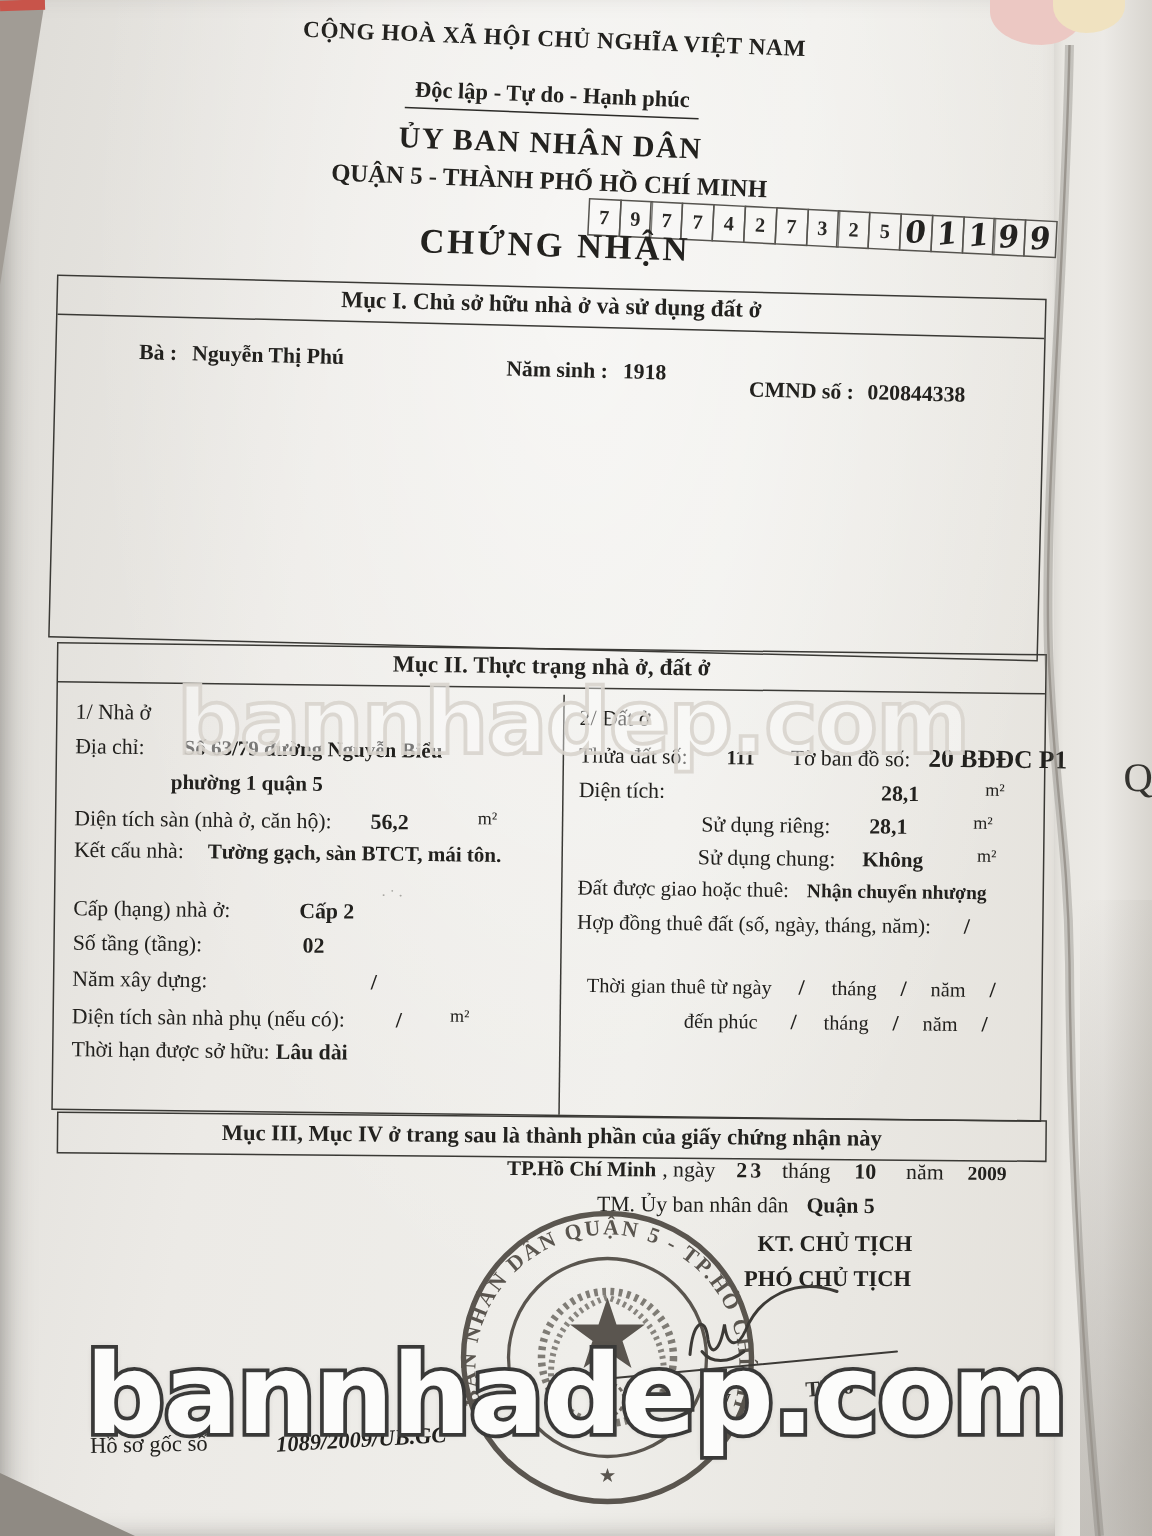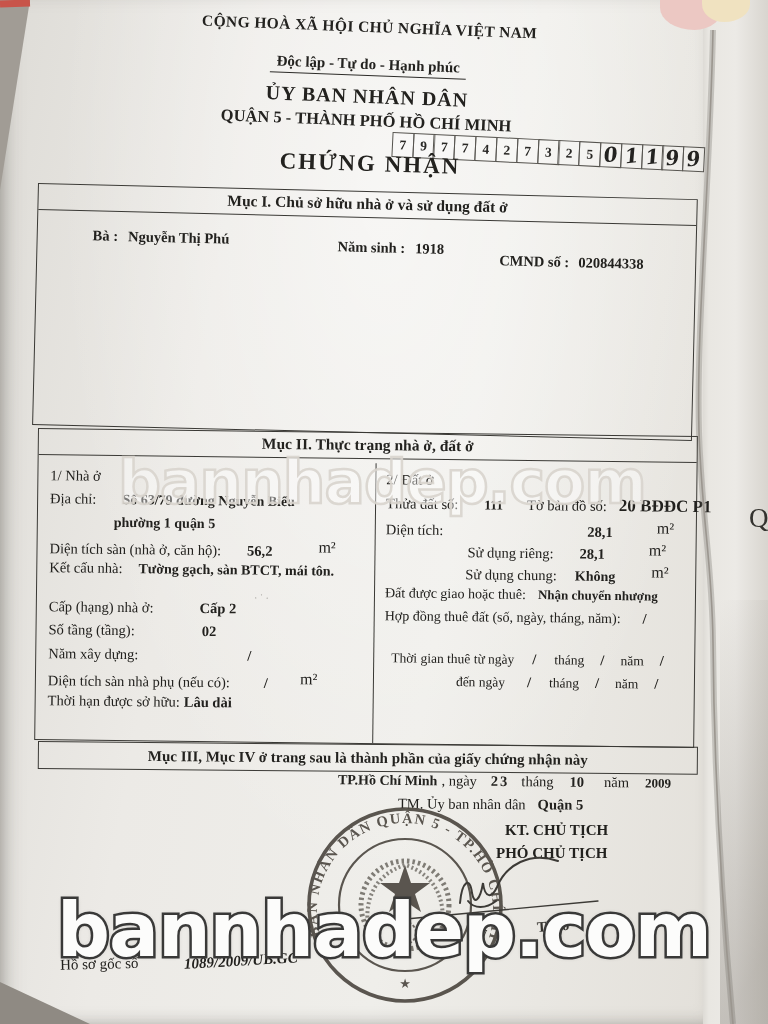--- a/index.html
+++ b/index.html
@@ -36,21 +36,21 @@
   .blob-cream{position:absolute;left:702px;top:-4px;width:48px;height:26px;background:#f0e2c0;
     border-radius:0 0 70% 60%/0 0 90% 90%;}
   
   .lbl{font-size:14.5px;color:#22211e;white-space:nowrap;}
   .b{font-weight:bold;}
   .line{position:absolute;white-space:nowrap;}
   .box{position:absolute;border:1.6px solid #3a3935;}
   .boxhead{width:100%;text-align:center;font-weight:bold;font-size:15.5px;
     border-bottom:1.6px solid #3a3935;padding:3px 0 4px 0;box-sizing:border-box;}
   .colsep{position:absolute;left:337px;top:30px;bottom:0;border-left:1.6px solid #3a3935;}
-  .unit{font-size:16px;vertical-align:4px;}
+  .unit{font-size:12px;vertical-align:4px;}
   
   .hdr{position:absolute;left:40px;top:18px;width:660px;text-align:center;transform:rotate(2.2deg);transform-origin:50% 0;}
   .hdr-l1{font-weight:bold;font-size:15.5px;letter-spacing:.4px;}
   .hdr-l2{display:inline-block;font-weight:bold;font-size:15px;margin-top:2px;
     border-bottom:1.4px solid #2c2b28;padding:0 6px 2px 6px;}
   .hdr-l3{font-weight:bold;font-size:20px;letter-spacing:1px;margin-top:9px;}
   .hdr-l4{font-weight:bold;font-size:16.5px;margin-top:3px;}
   
   .serial{position:absolute;left:393px;top:132px;display:flex;transform:rotate(2.8deg);transform-origin:0 50%;}
   .cell{width:20px;height:23px;border:1.2px solid #55534e;margin-left:-1.2px;
@@ -245,21 +245,21 @@
     </div>
     <div class="line" style="left:355px;top:215px;">
       <span class="lbl" style="font-size:13.5px;">Thời gian thuê từ ngày</span>
       <span class="lbl b" style="margin-left:14px;">/</span>
       <span class="lbl" style="margin-left:14px;font-size:13.5px;">tháng</span>
       <span class="lbl b" style="margin-left:12px;">/</span>
       <span class="lbl" style="margin-left:12px;font-size:13.5px;">năm</span>
       <span class="lbl b" style="margin-left:12px;">/</span>
     </div>
     <div class="line" style="left:420px;top:238px;">
-      <span class="lbl" style="font-size:13.5px;">đến ngày</span>
+      <span class="lbl" style="font-size:13.5px;">đến phúc</span>
       <span class="lbl b" style="margin-left:18px;">/</span>
       <span class="lbl" style="margin-left:14px;font-size:13.5px;">tháng</span>
       <span class="lbl b" style="margin-left:12px;">/</span>
       <span class="lbl" style="margin-left:12px;font-size:13.5px;">năm</span>
       <span class="lbl b" style="margin-left:12px;">/</span>
     </div>
   </div>
 
   <div class="box" style="left:38px;top:741px;width:658px;height:26px;transform:rotate(0.5deg);transform-origin:0 0;display:flex;align-items:center;justify-content:center;">
     <span style="font-size:15px;font-weight:600;">Mục III, Mục IV ở trang sau là thành phần của giấy chứng nhận này</span>

